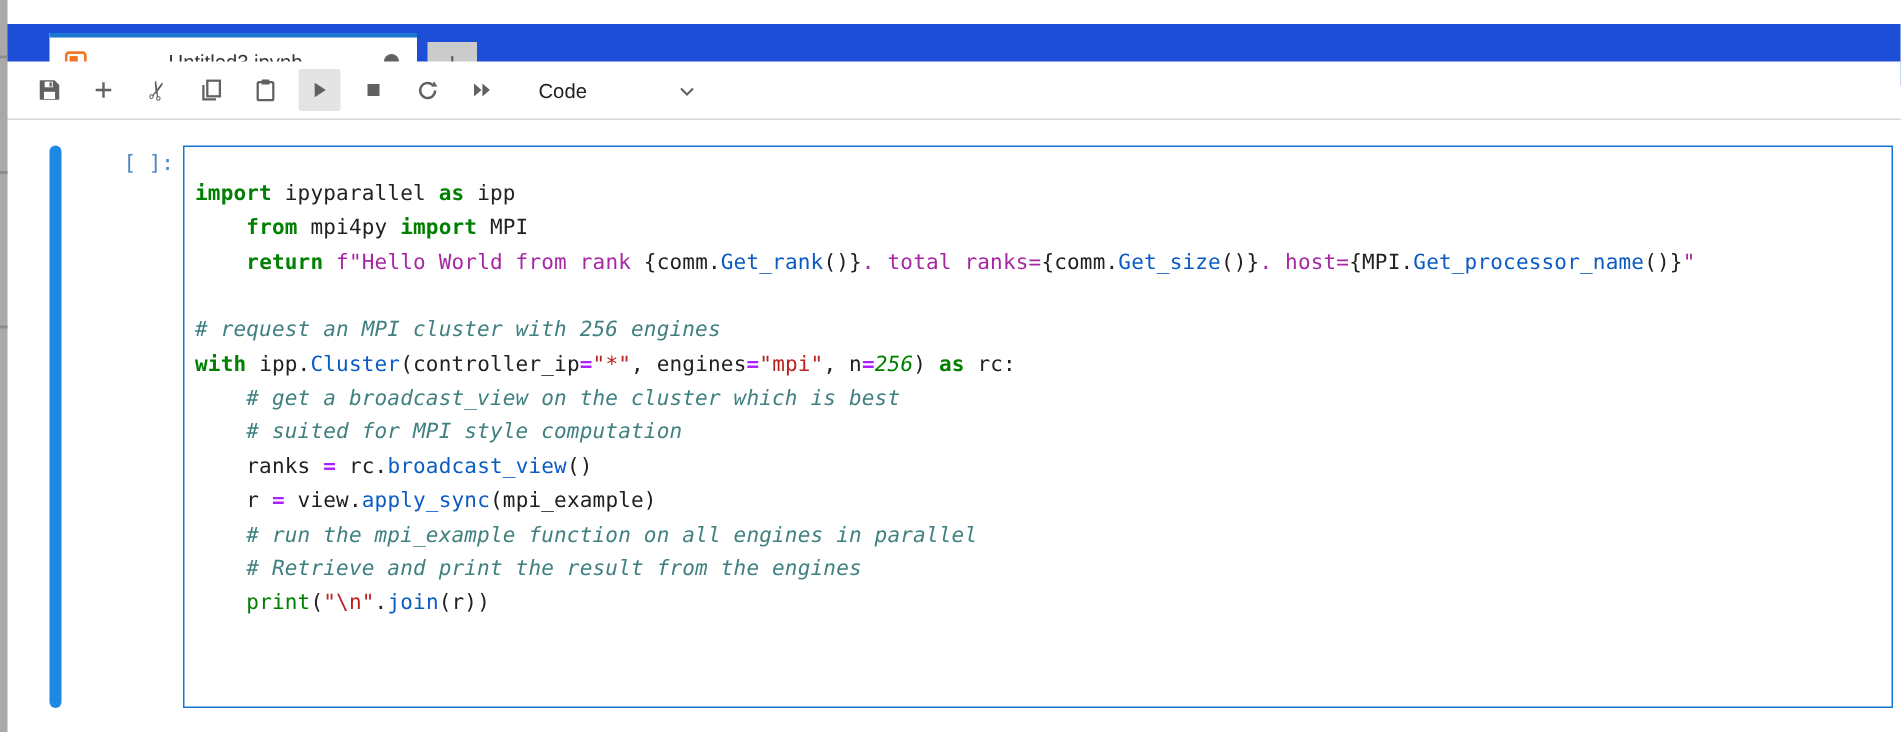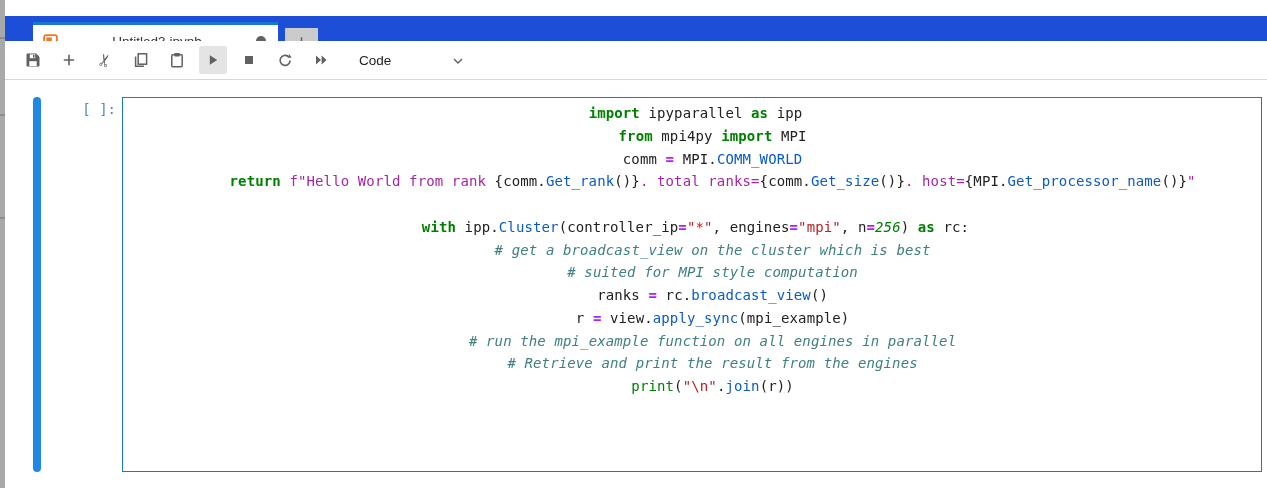--- a/index.html
+++ b/index.html
@@ -39,21 +39,21 @@
 
   
   .collapser { position:absolute; left:33px; top:97px; width:8px; height:375px; border-radius:4px; background:var(--c-collapser,#1e88e5); cursor:pointer; }
   .prompt {
     position:absolute; left:40px; top:101px; width:76px; text-align:right;
     font-family:"DejaVu Sans Mono", monospace; font-size:14px; color:var(--c-prompt,#4d87c4); white-space:pre;
   }
   .editor {
     position:absolute; left:122px; top:97px; width:1140px; height:375px;
     border:1px solid var(--c-accent,#1976d2); background:#ffffff;
-    padding:4px 0 0 7px; overflow:hidden; cursor:text;text-align:center;
+    padding:20px 0 0 7px; overflow:hidden; cursor:text;
   }
   .code-line {
     font-family:"DejaVu Sans Mono", monospace; font-size:14px; line-height:22.75px;
     min-height:22.75px; white-space:pre; letter-spacing:0.12px; color:#212121;
   }
   .tk-kw { color:var(--c-kw,#008000); font-weight:bold; }
   .tk-bi { color:var(--c-bi,#008000); }
   .tk-op { color:var(--c-op,#aa22ff); font-weight:bold; }
   .tk-st { color:var(--c-st,#ba2121); }
   .tk-fs { color:var(--c-fs,#a626a4); }
@@ -166,23 +166,23 @@
         </svg>
     </span>
   </div>
 </div>
 
 <div class="collapser"></div>
 <div class="prompt">[ ]:</div>
 <div class="editor">
     <div class="code-line"><span class="tk-kw">import</span><span class="tk-pl"> ipyparallel </span><span class="tk-kw">as</span><span class="tk-pl"> ipp</span></div>
     <div class="code-line"><span class="tk-pl">    </span><span class="tk-kw">from</span><span class="tk-pl"> mpi4py </span><span class="tk-kw">import</span><span class="tk-pl"> MPI</span></div>
-    <div class="code-line"><span class="tk-pl">    comm </span><span class="tk-op">=</span><span class="tk-pl"> MPI.</span><span class="tk-fn">COMM_WORLD</span></div>
     <div class="code-line"><span class="tk-pl">    </span><span class="tk-kw">return</span><span class="tk-pl"> </span><span class="tk-fs">f"Hello World from rank </span><span class="tk-pl">{comm.</span><span class="tk-fn">Get_rank</span><span class="tk-pl">()}</span><span class="tk-fs">. total ranks=</span><span class="tk-pl">{comm.</span><span class="tk-fn">Get_size</span><span class="tk-pl">()}</span><span class="tk-fs">. host=</span><span class="tk-pl">{MPI.</span><span class="tk-fn">Get_processor_name</span><span class="tk-pl">()}</span><span class="tk-fs">"</span></div>
     <div class="code-line"></div>
+    <div class="code-line"><span class="tk-cm"># request an MPI cluster with 256 engines</span></div>
     <div class="code-line"><span class="tk-kw">with</span><span class="tk-pl"> ipp.</span><span class="tk-fn">Cluster</span><span class="tk-pl">(controller_ip</span><span class="tk-op">=</span><span class="tk-st">"*"</span><span class="tk-pl">, engines</span><span class="tk-op">=</span><span class="tk-st">"mpi"</span><span class="tk-pl">, n</span><span class="tk-op">=</span><span class="tk-nu">256</span><span class="tk-pl">) </span><span class="tk-kw">as</span><span class="tk-pl"> rc:</span></div>
     <div class="code-line"><span class="tk-cm">    # get a broadcast_view on the cluster which is best</span></div>
     <div class="code-line"><span class="tk-cm">    # suited for MPI style computation</span></div>
     <div class="code-line"><span class="tk-pl">    ranks </span><span class="tk-op">=</span><span class="tk-pl"> rc.</span><span class="tk-fn">broadcast_view</span><span class="tk-pl">()</span></div>
     <div class="code-line"><span class="tk-pl">    r </span><span class="tk-op">=</span><span class="tk-pl"> view.</span><span class="tk-fn">apply_sync</span><span class="tk-pl">(mpi_example)</span></div>
     <div class="code-line"><span class="tk-cm">    # run the mpi_example function on all engines in parallel</span></div>
     <div class="code-line"><span class="tk-cm">    # Retrieve and print the result from the engines</span></div>
     <div class="code-line"><span class="tk-pl">    </span><span class="tk-bi">print</span><span class="tk-pl">(</span><span class="tk-st">"\n"</span><span class="tk-pl">.</span><span class="tk-fn">join</span><span class="tk-pl">(r))</span></div>
   </div>
 

